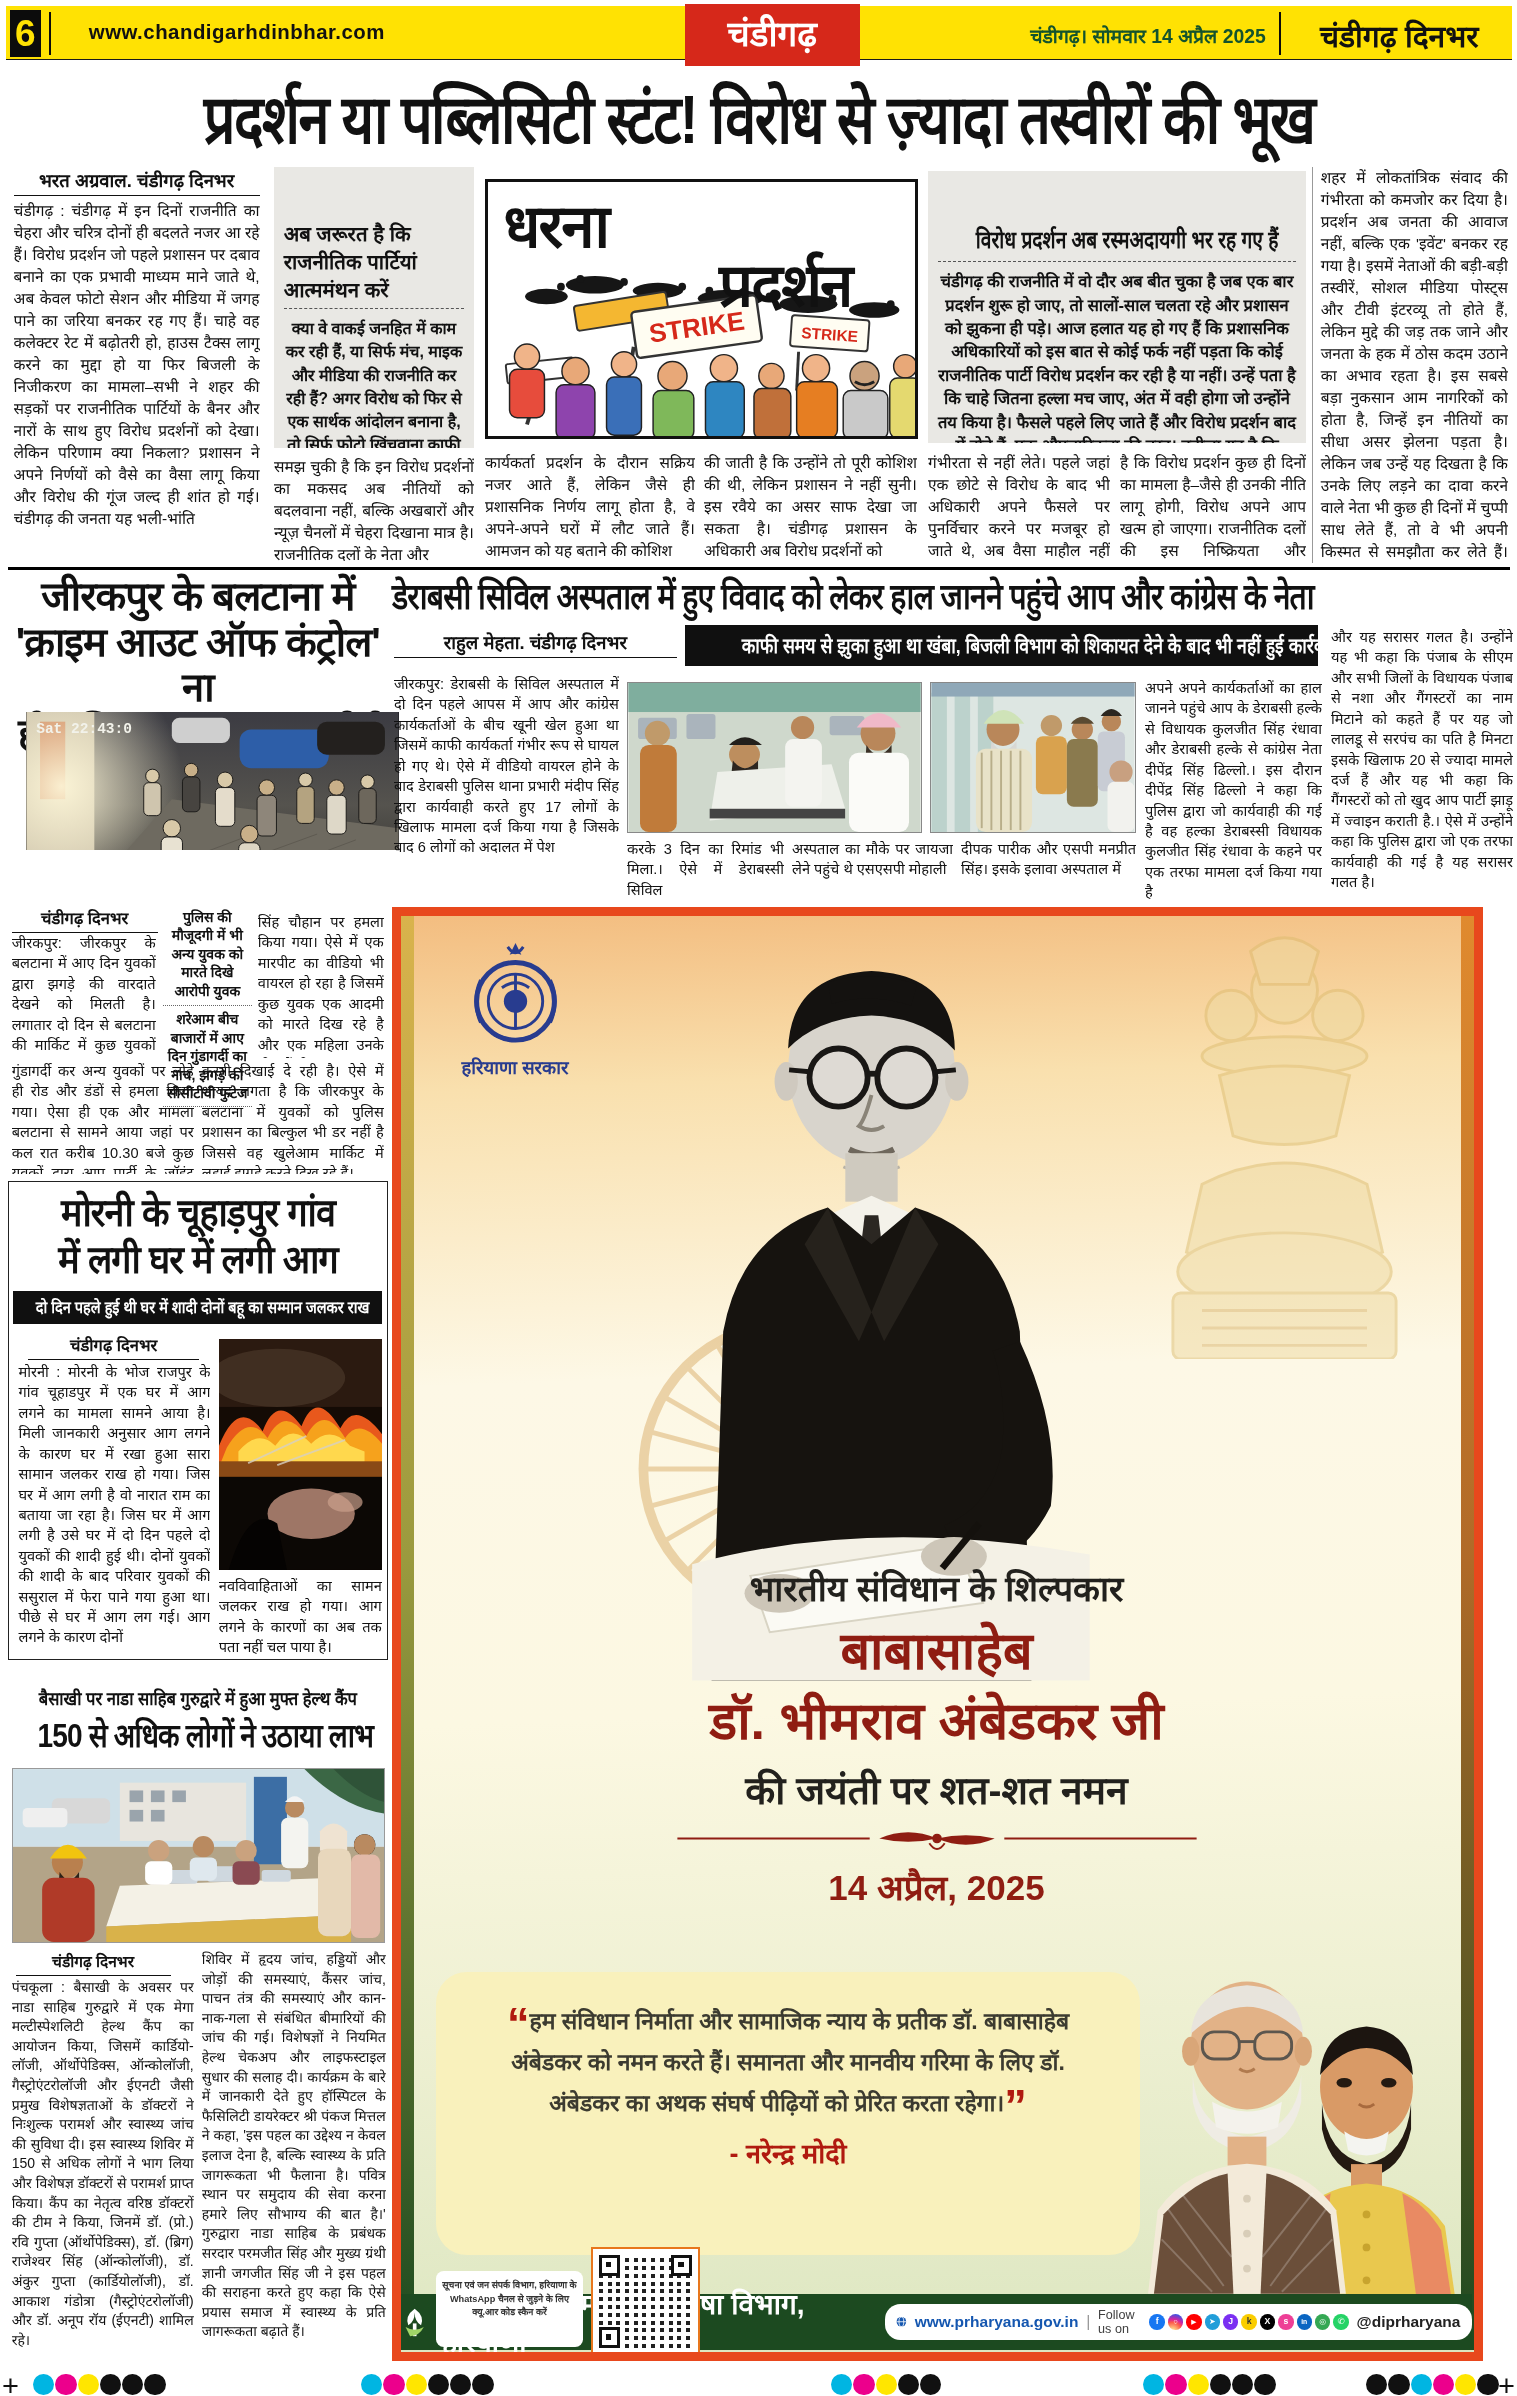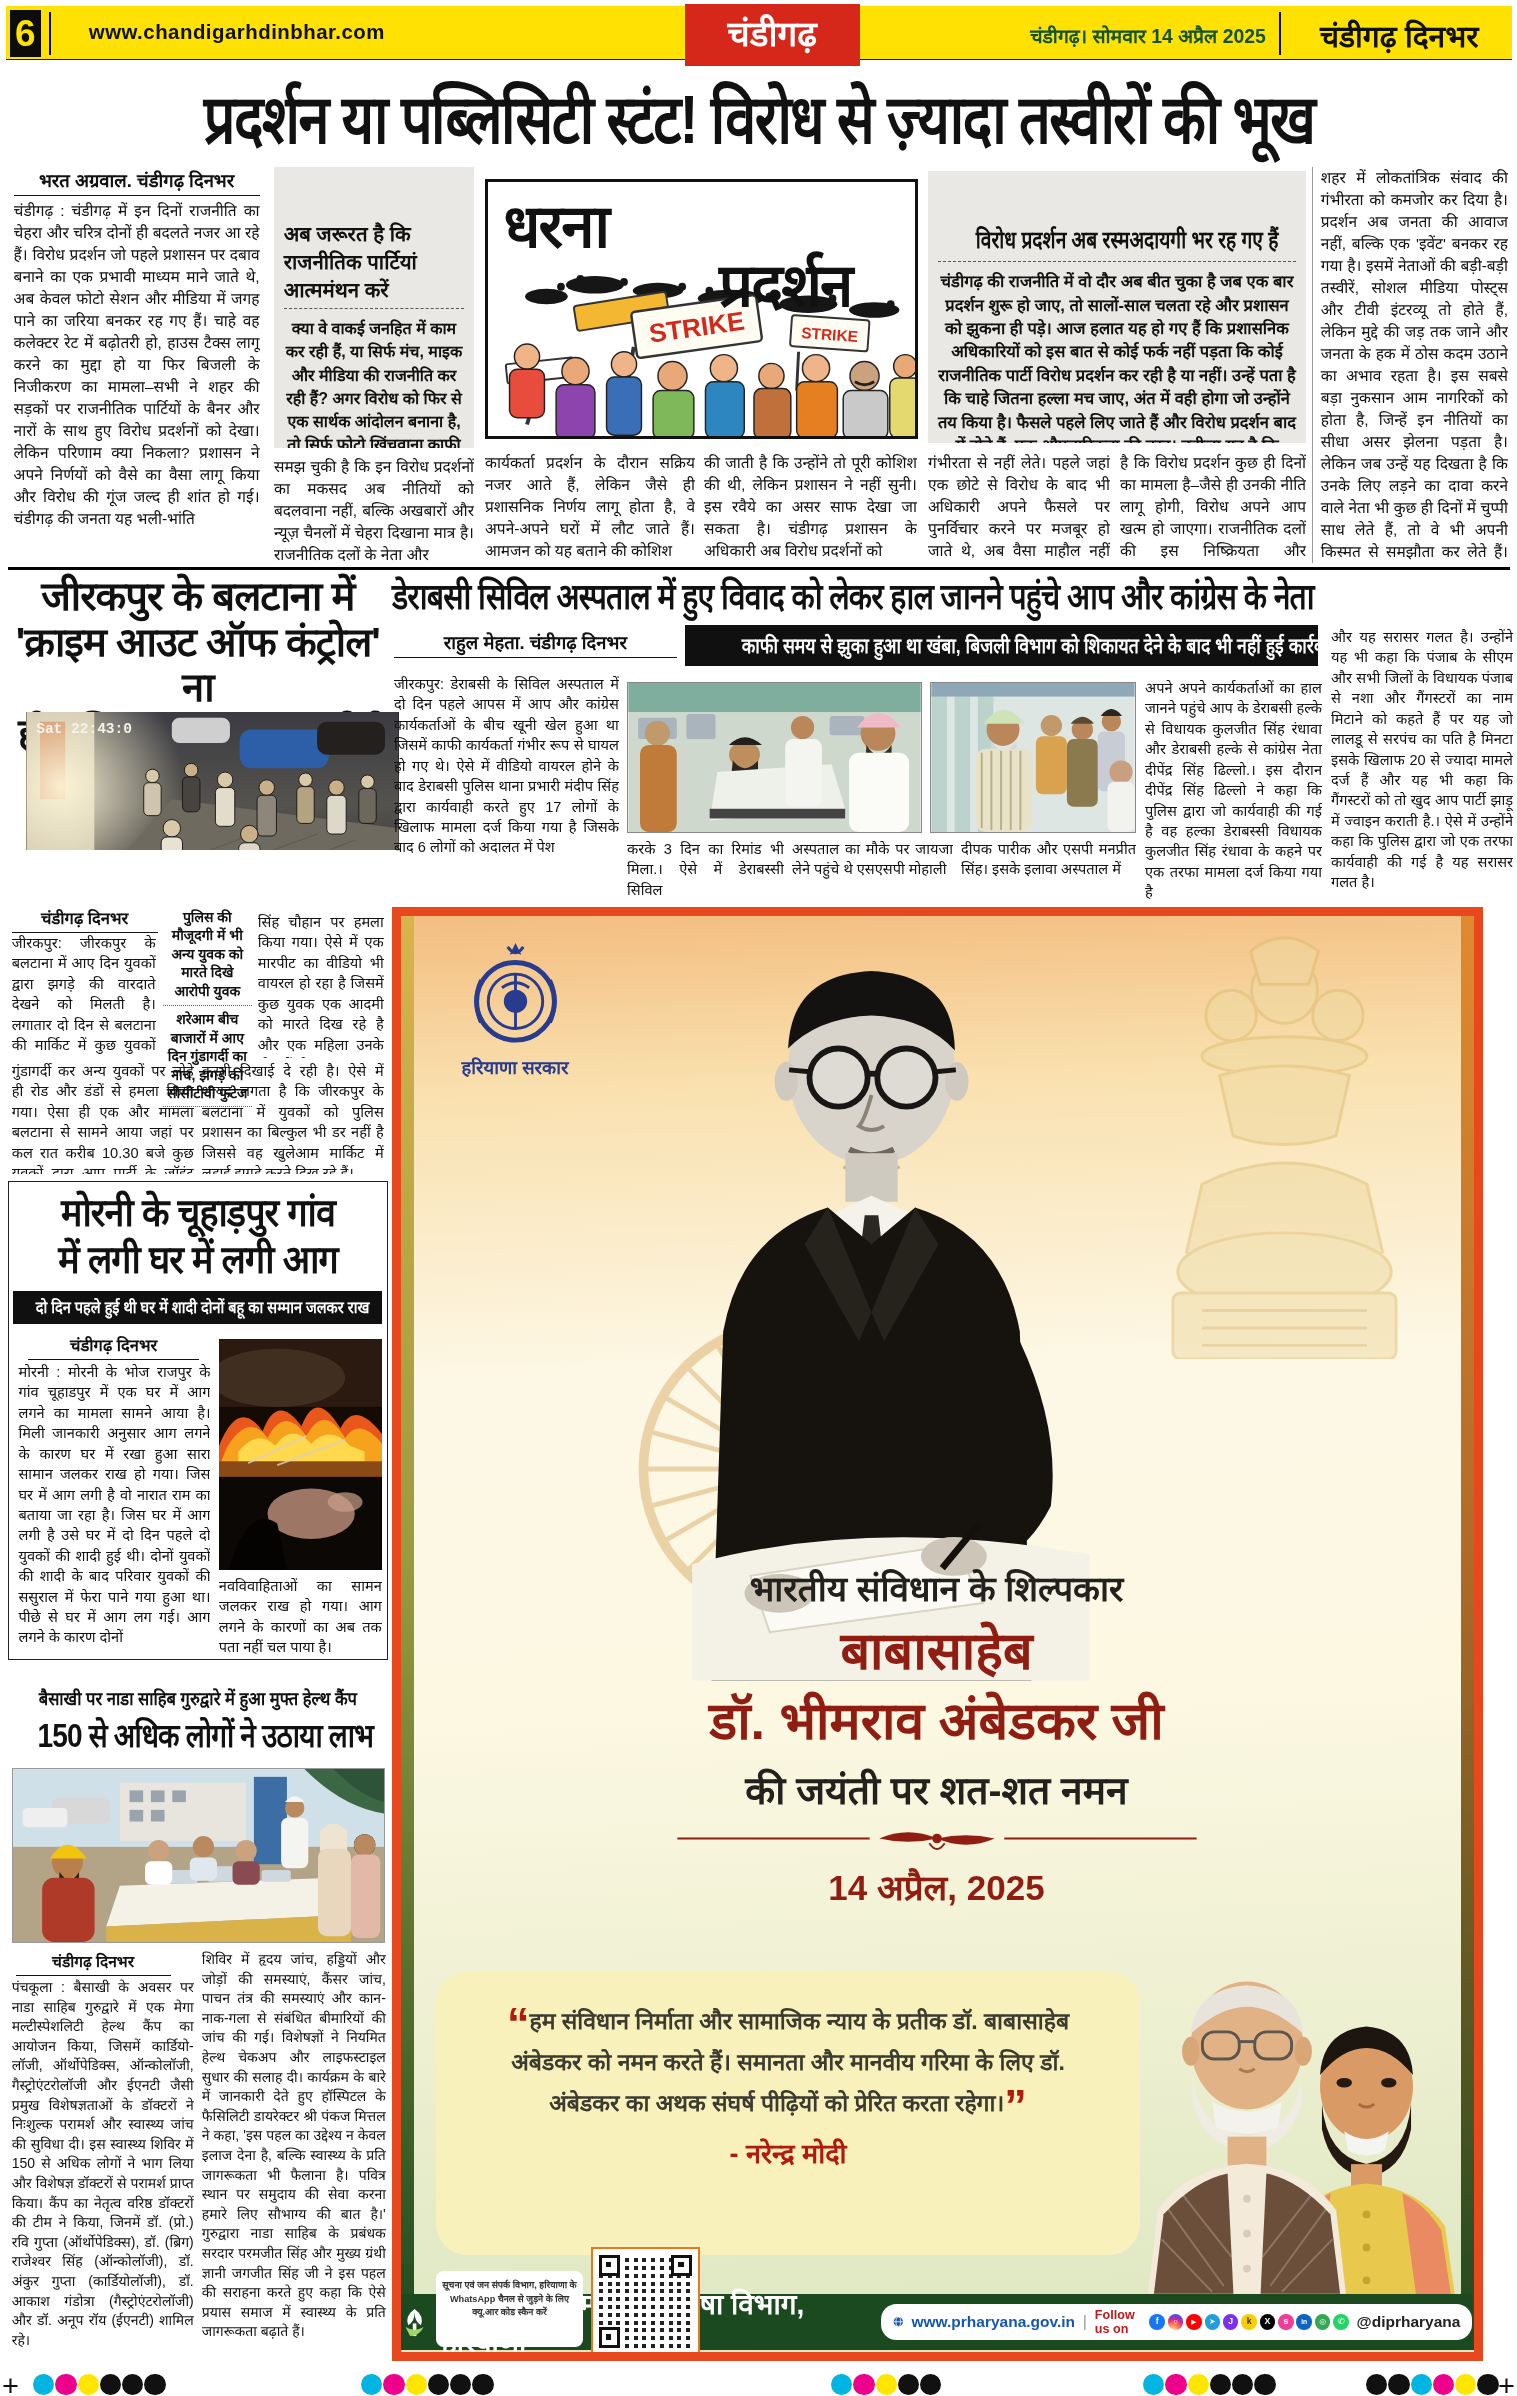--- a/index.html
+++ b/index.html
@@ -105,21 +105,21 @@
     background:repeating-linear-gradient(0deg,#111 0 3.9px,#fff 3.9px 7.8px),repeating-linear-gradient(90deg,#111 0 3.9px,#fff 3.9px 8.7px);
     background-blend-mode:screen; }
   .qr-eye { position:absolute; width:21.3px; height:21.3px; border:3.9px solid #111; background:#fff; }
   .qr-eye i { position:absolute; left:3.9px; top:3.9px; width:5.8px; height:5.8px; background:#111; display:block; }
   .ad-footer { left:0; top:1378px; width:1071px; height:56px; background:#1c4a20; z-index:4;
     display:flex; align-items:center; justify-content:center; gap:13.6px; }
   .ad-footer .ftitle { color:#fff; font-size:28px; font-weight:900; }
   .ad-pill { background:#fff; border-radius:15.5px; padding:3.9px 11.6px; display:flex; align-items:center; gap:7.8px; }
   .ad-pill .site { color:#1557b0; font-size:15.5px; font-weight:800; }
   .ad-pill .sep { color:#999; }
-  .ad-pill .follow { color:#b91c1c; font-size:12.6px; font-weight:700; }
+  .ad-pill .follow { color:#404040; font-size:12.6px; font-weight:400; }
   .ad-pill .handle { color:#222; font-size:15.5px; font-weight:800; }
   .icons { display:flex; gap:2.9px; }
   .ic { width:15.5px; height:15.5px; border-radius:50%; position:relative; }
   .ic::after { position:absolute; inset:0; color:#fff; font-size:8.7px; font-weight:900; text-align:center; line-height:15.5px; }
   .ic-fb { background:#1877f2; } .ic-fb::after { content:"f"; }
   .ic-ig { background:radial-gradient(circle at 30% 110%,#fdf497 5%,#fd5949 45%,#d6249f 60%,#285aeb 90%); } .ic-ig::after { content:"○"; font-size:7.8px; }
   .ic-yt { background:#f00; } .ic-yt::after { content:"▶"; font-size:6.8px; }
   .ic-tg { background:#229ed9; } .ic-tg::after { content:"➤"; font-size:7.8px; }
   .ic-josh { background:#7b2ff2; } .ic-josh::after { content:"J"; }
   .ic-koo { background:#facd00; } .ic-koo::after { content:"k"; color:#333; }

